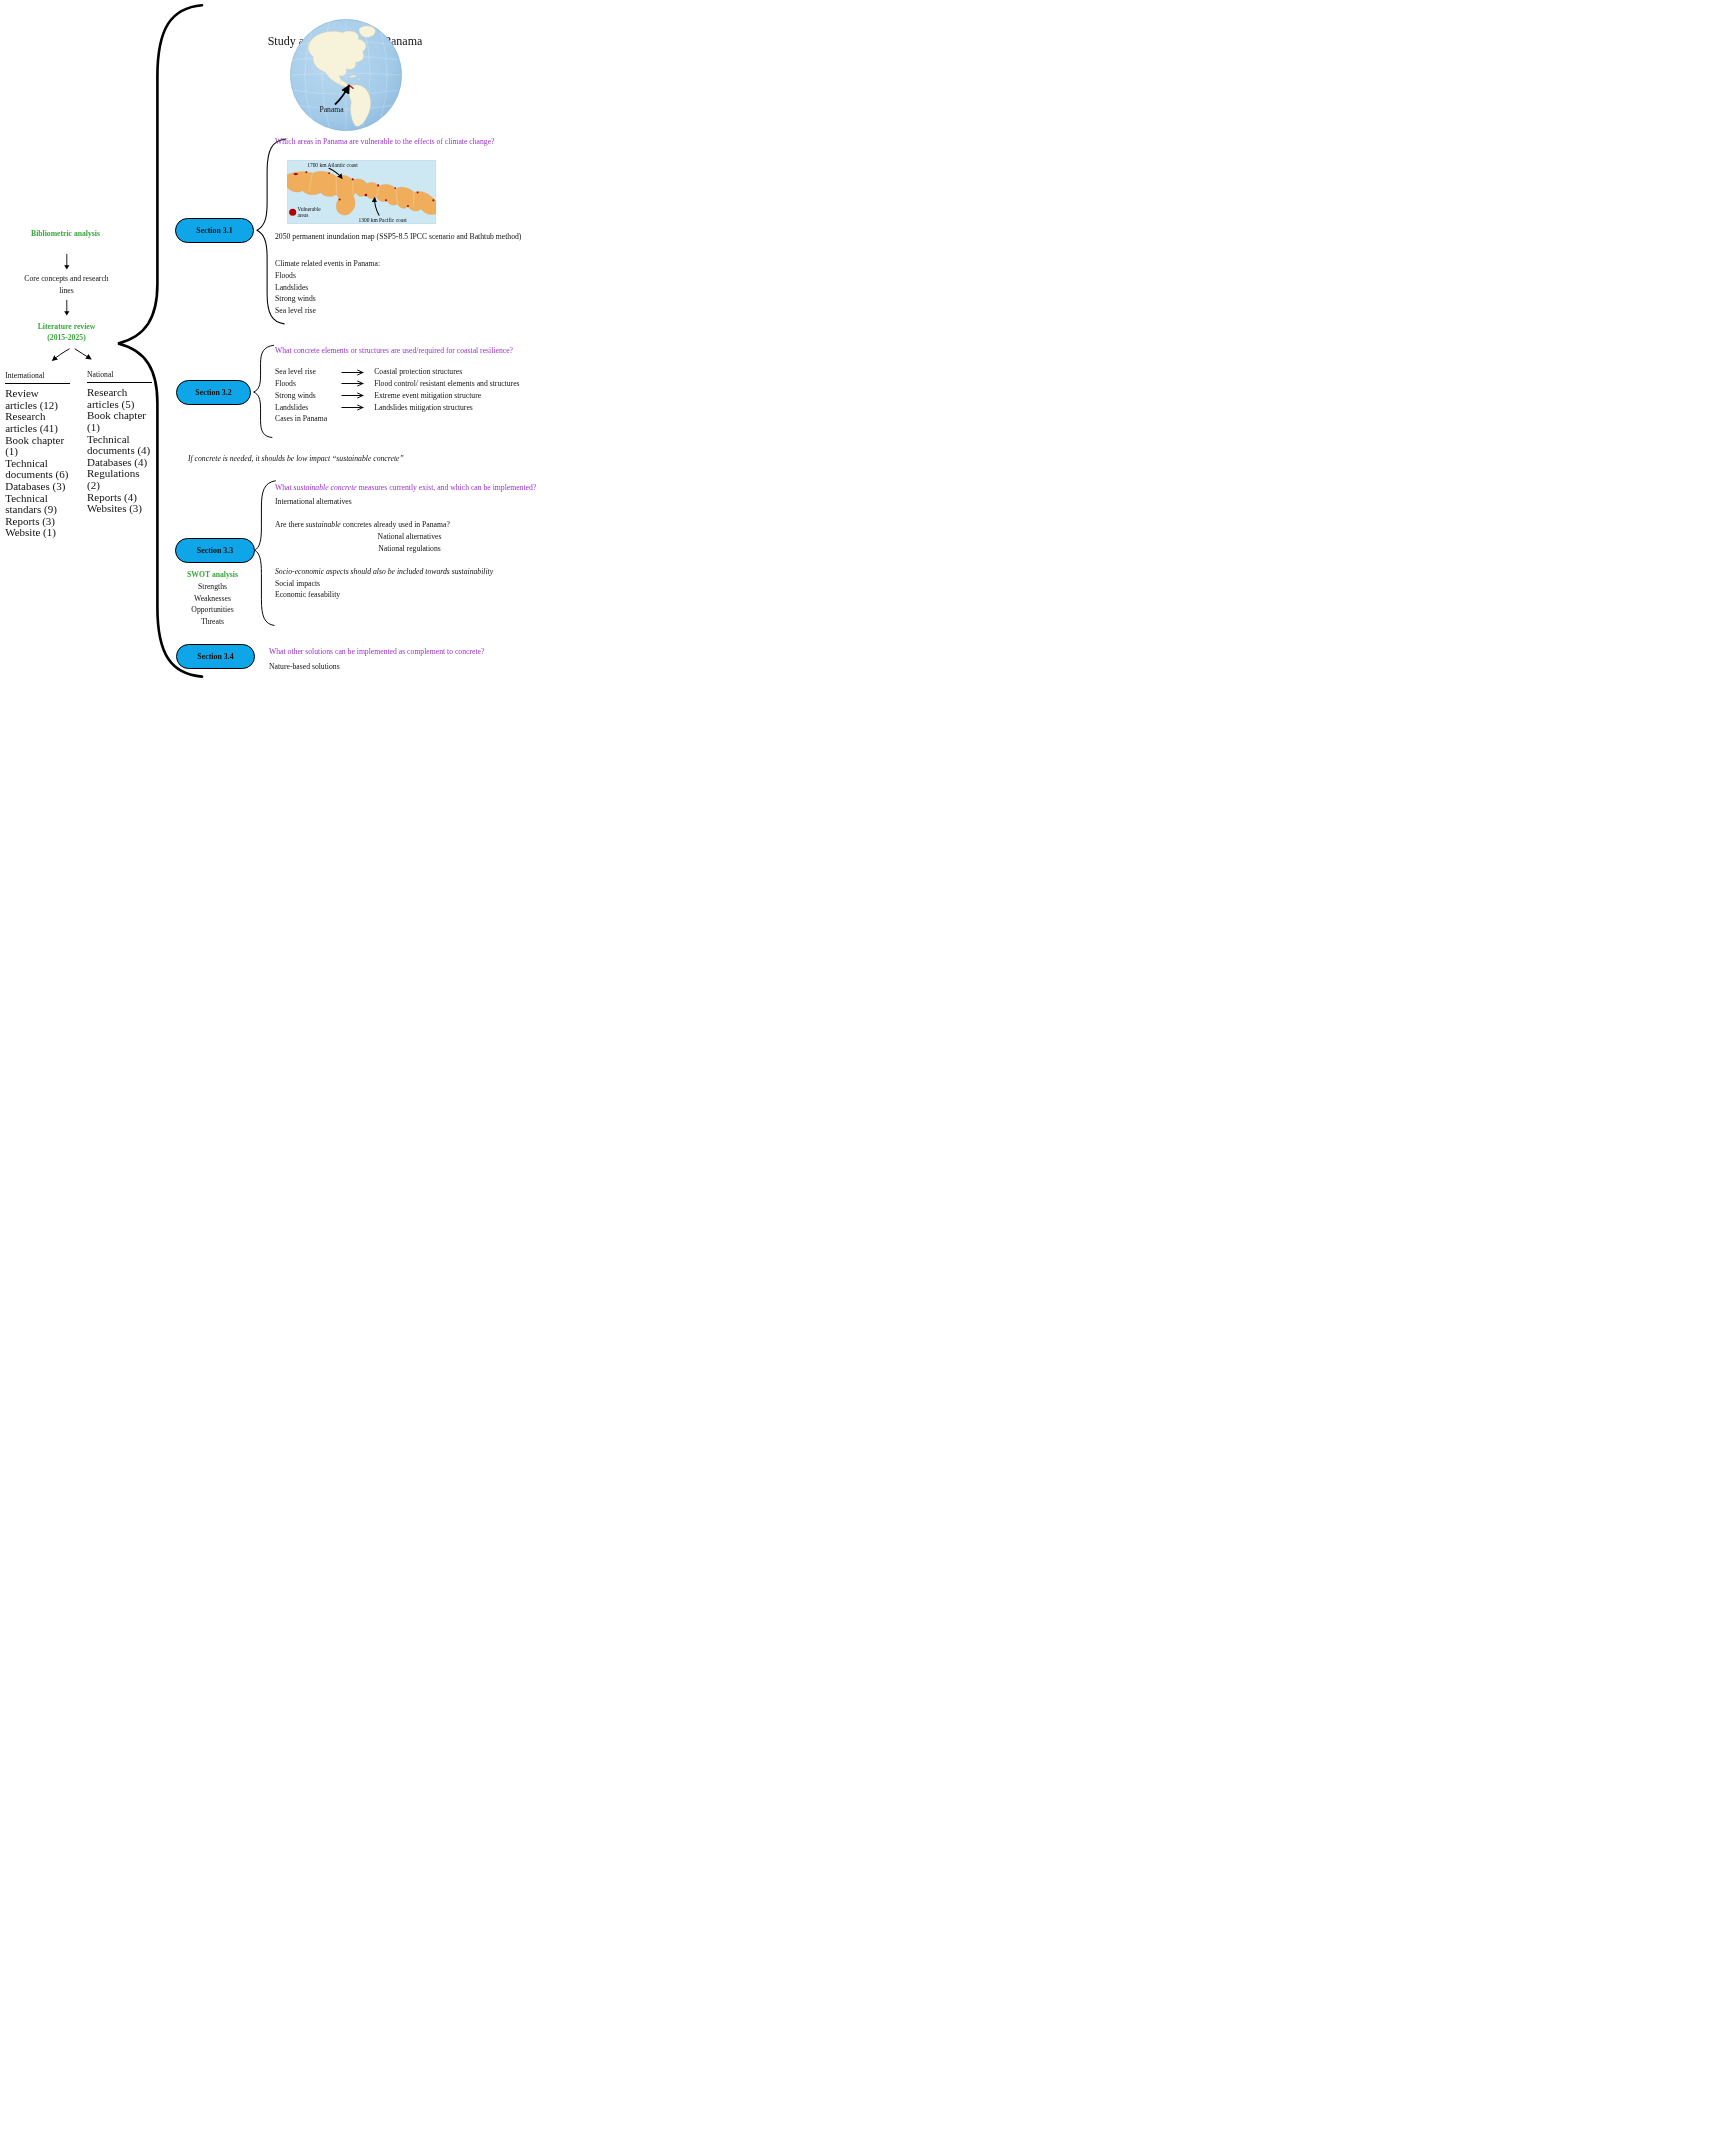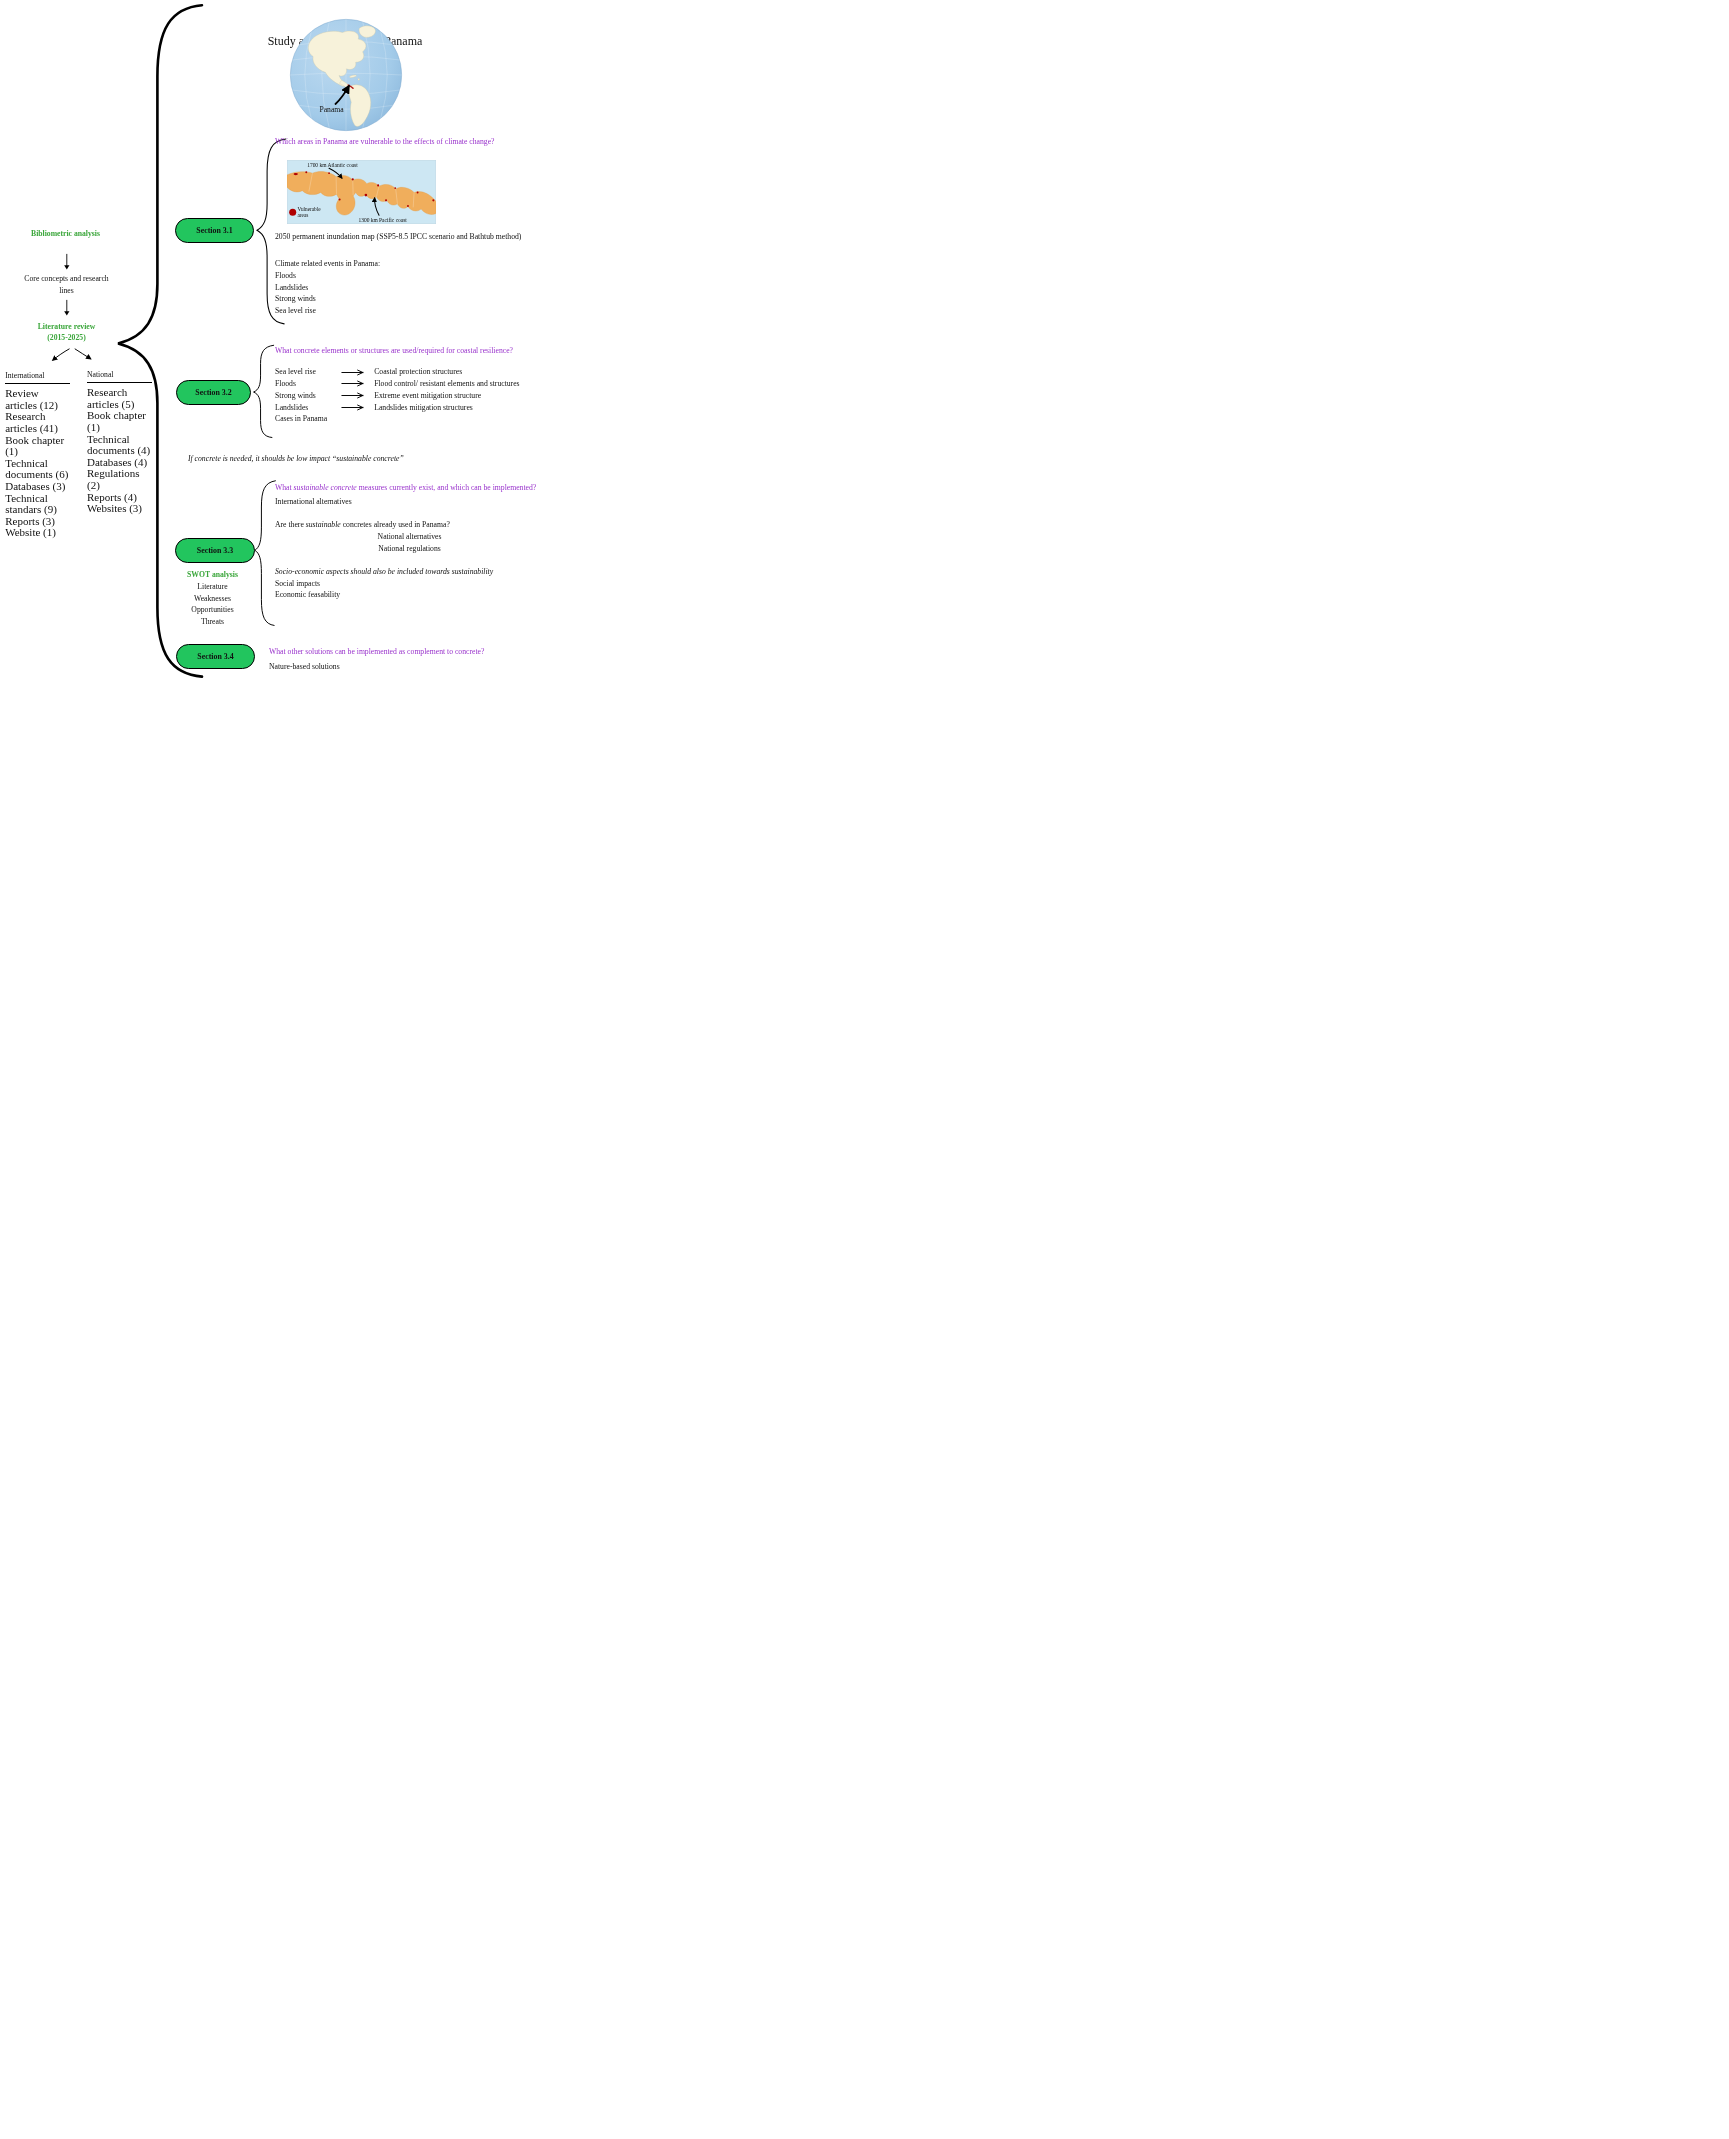--- a/index.html
+++ b/index.html
@@ -10,21 +10,21 @@
     color: #111; font-size: 7.7px; line-height: 1.5;
   }
   .abs { position: absolute; }
   .center { text-align: center; }
   .justify { text-align: justify; }
   .green { color: #3aa63a; font-weight: 700; }
   .purple { color: #9932cc; }
   .it { font-style: italic; }
   .pill {
     position: absolute; display: flex; align-items: center; justify-content: center;
-    border: 1px solid #000; border-radius: 13px; background: #22c55e;
+    border: 1px solid #000; border-radius: 13px; background: #0ea5e9;
     font-weight: 700; font-size: 7.9px;
   }
   .overlay { position: absolute; left: 0; top: 0; pointer-events: none; }
   .colhead { border-bottom: 0.7px solid #000; padding-bottom: 1.7px; margin-bottom: 4px; font-size: 7.7px; }
   .colitem { font-size: 11px; line-height: 11.6px; }
   .row { display: flex; align-items: center; height: 11.8px; }
   .row .from { width: 66px; flex: none; }
   .row .to { padding-left: 5.2px; white-space: nowrap; }
   .evt { line-height: 11.8px; }
   svg text { font-family: "Liberation Serif", "DejaVu Serif", serif; fill: #111; }
@@ -237,21 +237,21 @@
     </div>
     <div style="line-height:11.8px;text-align:center;">National alternatives</div>
     <div style="line-height:11.8px;text-align:center;">National regulations</div>
     <div class="it" style="margin-top:11.4px; line-height:11.8px;">Socio-economic aspects should also be included towards sustainability</div>
     <div style="line-height:11.8px;">Social impacts</div>
     <div style="line-height:11.8px;">Economic feasability</div>
   </div>
 
   <div class="abs center" style="left:168px; top:569px; width:89px; line-height:11.8px;">
     <div class="green">SWOT analysis</div>
-    <div>Literature</div>
+    <div>Strengths</div>
     <div>Weaknesses</div>
     <div>Opportunities</div>
     <div>Threats</div>
   </div>
 
   <div class="abs purple" style="left:269px; top:646px; width:289px;">What other solutions can be implemented as complement to concrete?</div>
   <div class="abs" style="left:269px; top:661px; width:289px;">Nature-based solutions</div>
 
 </div>
 

